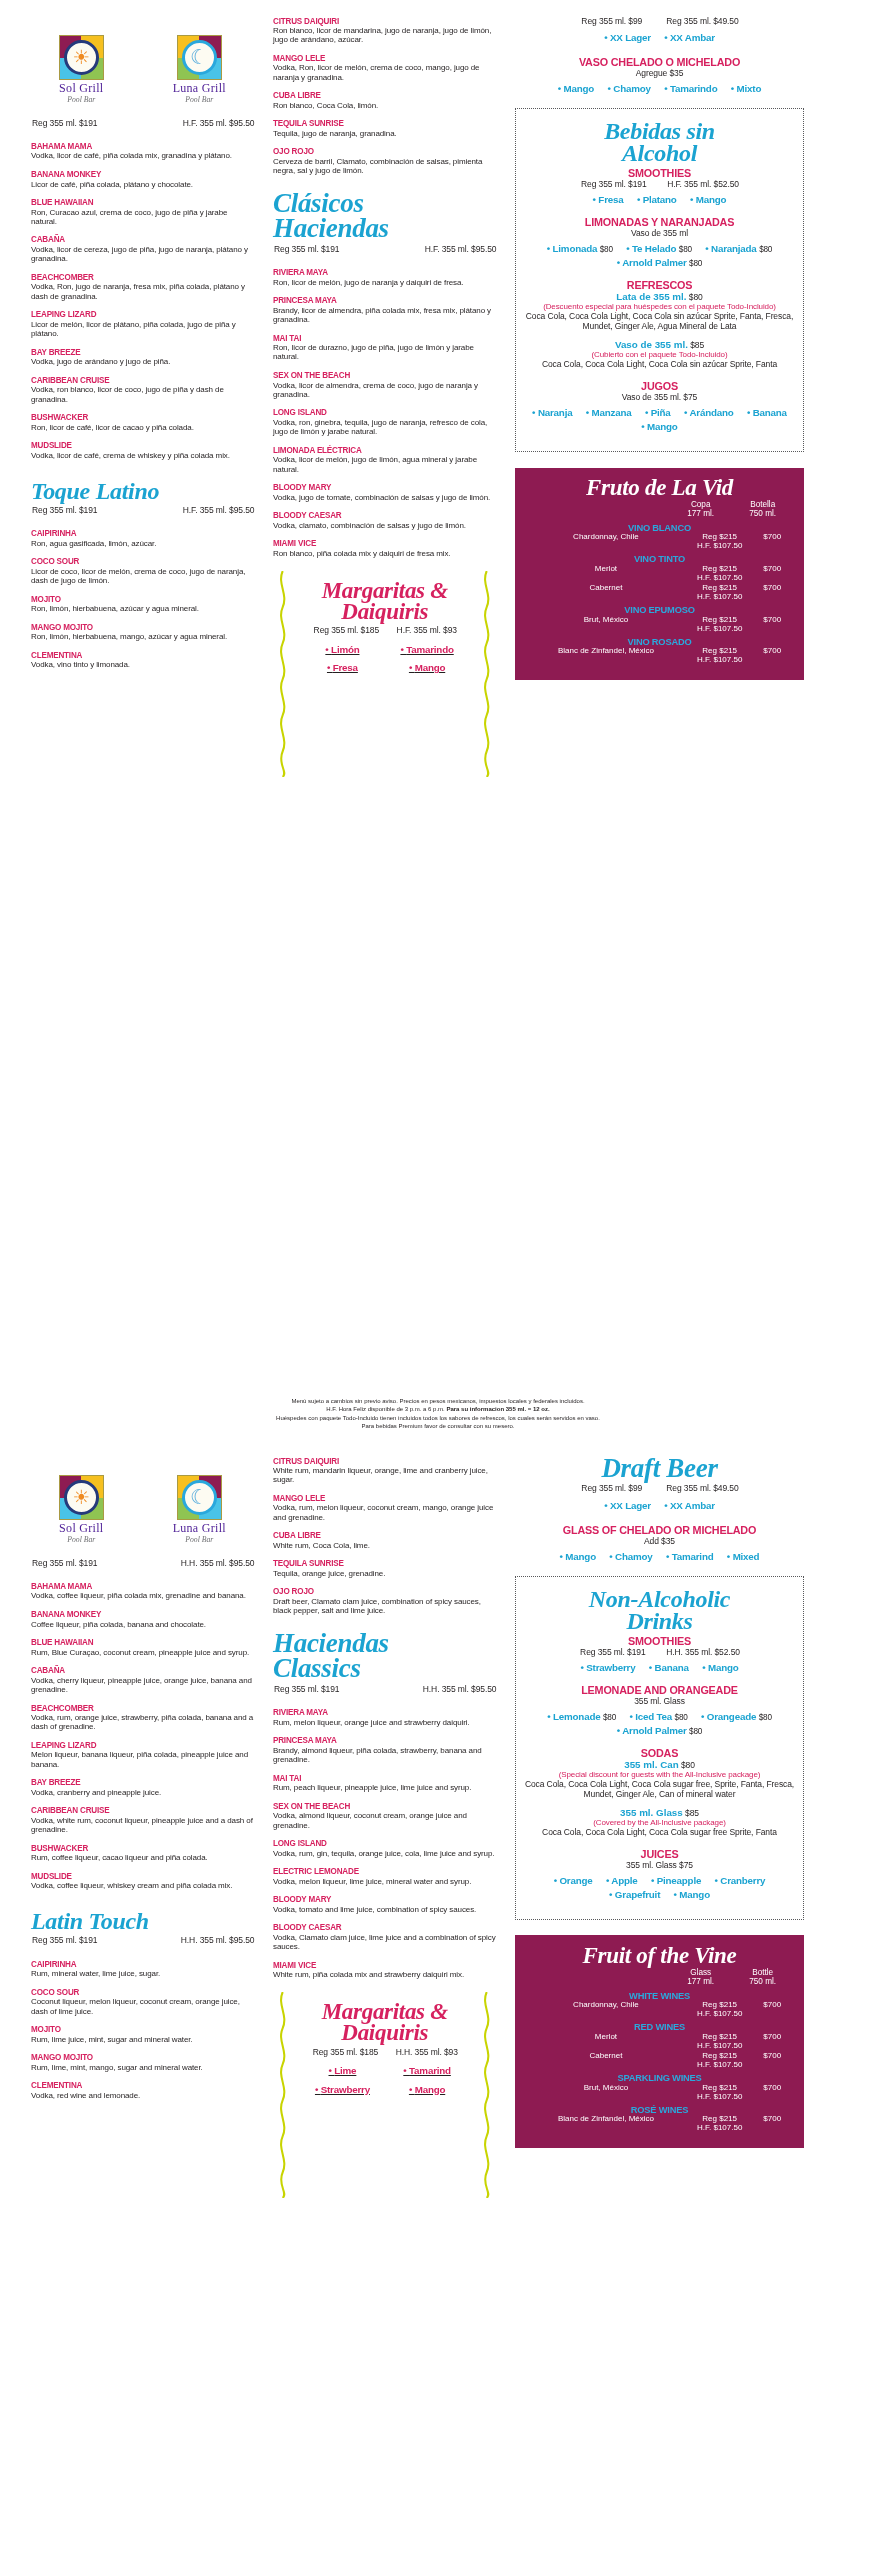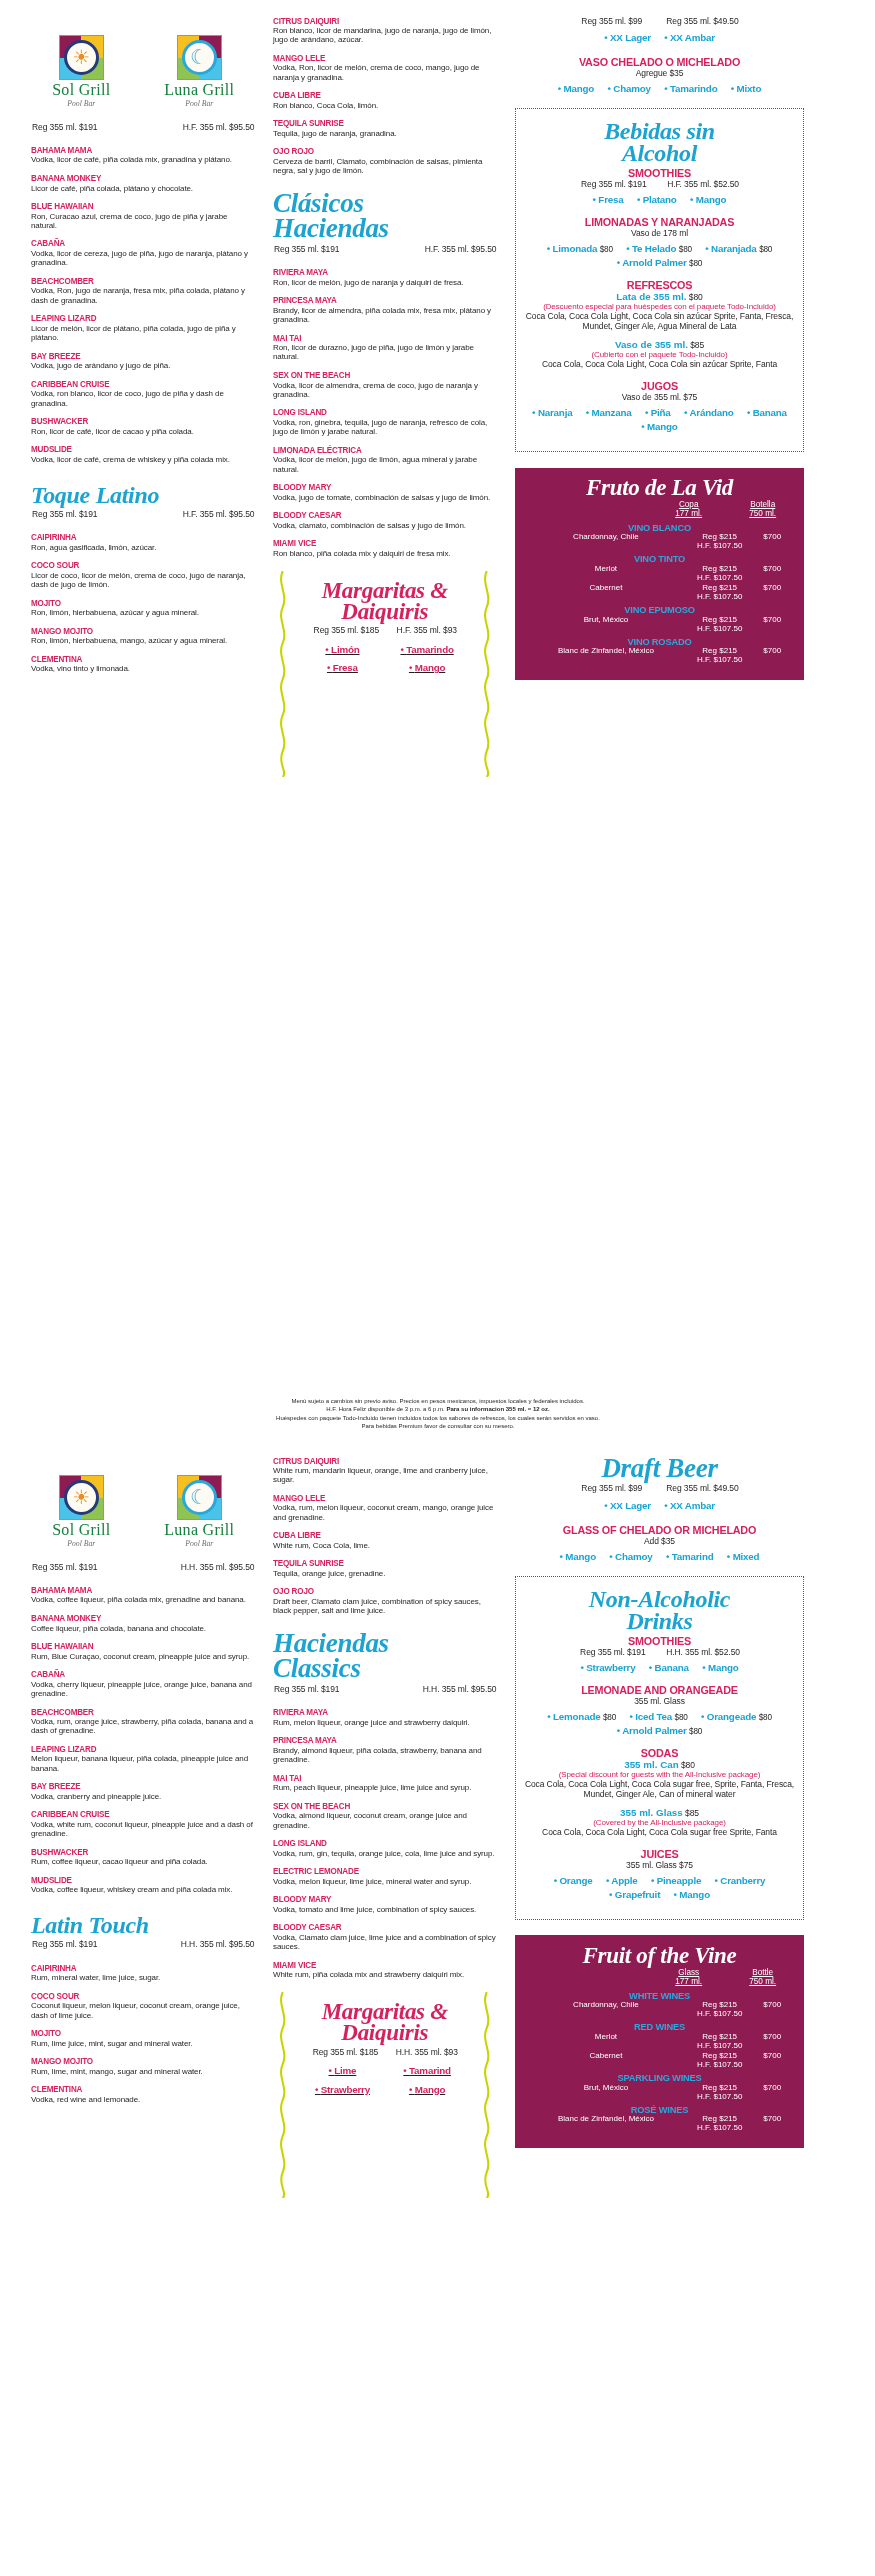--- a/index.html
+++ b/index.html
@@ -23,21 +23,21 @@
   .sun .q4{right:0;bottom:0;background:#8fc452;}
   .moon .q1{left:0;top:0;background:#f6c020;}
   .moon .q2{right:0;top:0;background:#8e1b52;}
   .moon .q3{left:0;bottom:0;background:#8fc452;}
   .moon .q4{right:0;bottom:0;background:#49c3e8;}
   .disc{position:absolute;left:9%;top:9%;width:82%;height:82%;border-radius:50%;background:#fdfbf2;
         border:3.1px solid #253a7b;box-sizing:border-box;display:flex;align-items:center;justify-content:center;}
   .moon .disc{border-color:#2aa8dd;}
   .sun-glyph{font-size:19.6px;line-height:1;color:#ef8b21;}
   .moon-glyph{font-size:20.6px;line-height:1;color:#5aaedd;}
-  .logo-name{font-family:"Liberation Serif",serif;font-size:16px;color:#15803d;letter-spacing:0.3px;margin-top:2.1px;line-height:1;}
+  .logo-name{font-family:"Liberation Serif",serif;font-size:12px;color:#4c1d95;letter-spacing:0.3px;margin-top:2.1px;line-height:1;}
   .logo-sub{font-family:"Liberation Serif",serif;font-style:italic;font-size:7.7px;color:#6d6e71;margin-top:1px;}
 
   
   .script{font-family:"Liberation Serif",serif;font-style:italic;font-weight:700;color:#1ba3d1;
           font-size:27px;line-height:.92;letter-spacing:-0.3px;margin:0 0 3.1px 0;}
   .script.small{font-size:24px;}
   .script.white{color:#fff;}
   .pricerow{display:flex;justify-content:space-between;font-size:8.5px;color:#231f20;margin:0 0 13.4px 1px;letter-spacing:-0.1px;}
   .pricerow span{white-space:nowrap;}
 
@@ -56,21 +56,21 @@
   .ctr{text-align:center;}
   .lbl{font-size:8.5px;color:#231f20;letter-spacing:-0.1px;}
   .pinkhead{color:#d6215f;font-weight:700;font-size:10.8px;text-transform:uppercase;letter-spacing:-0.2px;margin:0;}
   .pinknote{color:#d6215f;font-size:8px;line-height:1.15;letter-spacing:-0.1px;}
   .bluebold{color:#1ba3d1;font-weight:700;font-size:9.8px;}
 
   .dotbox{border:1.5px dotted #58595b;padding:11.3px 7.2px 13.4px 7.2px;margin:13.4px 0 0 0;box-sizing:border-box;}
   .dotbox .script{font-size:24px;}
 
   .winebox{background:#8e1b52;color:#fff;padding:9.3px 10.3px 13.4px 10.3px;margin-top:15.5px;box-sizing:border-box;}
-  .wine-hdr{display:flex;justify-content:flex-end;gap:12px;margin:2.1px 0 4.1px 0;text-decoration:underline;}
+  .wine-hdr{display:flex;justify-content:flex-end;gap:0;margin:2.1px 0 4.1px 0;}
   .wine-hdr div{width:62px;text-align:center;font-size:8.2px;line-height:1.08;}
   .wcat{color:#2aa8dd;font-weight:700;font-size:9.3px;text-align:center;letter-spacing:-0.2px;margin:3.1px 0 0.5px 0;}
   .wrow{display:flex;align-items:flex-start;font-size:8px;line-height:1.12;margin-bottom:1.5px;}
   .wname{flex:1;text-align:center;padding-right:2.1px;}
   .wprice{width:62px;text-align:center;}
   .wbottle{width:43px;text-align:center;}
 
   
   .margbox{position:relative;margin:12.4px 3.1px 0 3.1px;padding:9.3px 24px 13.4px 24px;box-sizing:border-box;}
   .wave{position:absolute;top:0;bottom:0;width:13.4px;}
@@ -302,21 +302,21 @@
                 <span>Reg 355 ml. $191</span>
                 <span>H.F. 355 ml. $52.50</span>
               </div>
               <div class="bullets">
                 <span class="bul">Fresa</span>
                 <span class="bul">Platano</span>
                 <span class="bul">Mango</span>
               </div>
               <div style="margin-top:10.3px;">
                 <div class="pinkhead">LIMONADAS Y NARANJADAS</div>
-                <div class="lbl">Vaso de 178 ml</div>
+                <div class="lbl">Vaso de 355 ml</div>
                 <div class="bullets">
                   <span class="bul">Limonada <span class="pr">$80</span></span>
                   <span class="bul">Te Helado <span class="pr">$80</span></span>
                   <span class="bul">Naranjada <span class="pr">$80</span></span>
                   <span class="bul">Arnold Palmer <span class="pr">$80</span></span>
                 </div>
               </div>
               <div style="margin-top:11.3px;">
                 <div class="pinkhead">REFRESCOS</div>
                 <div><span class="bluebold">Lata de 355 ml.</span> <span class="lbl">$80</span></div>

